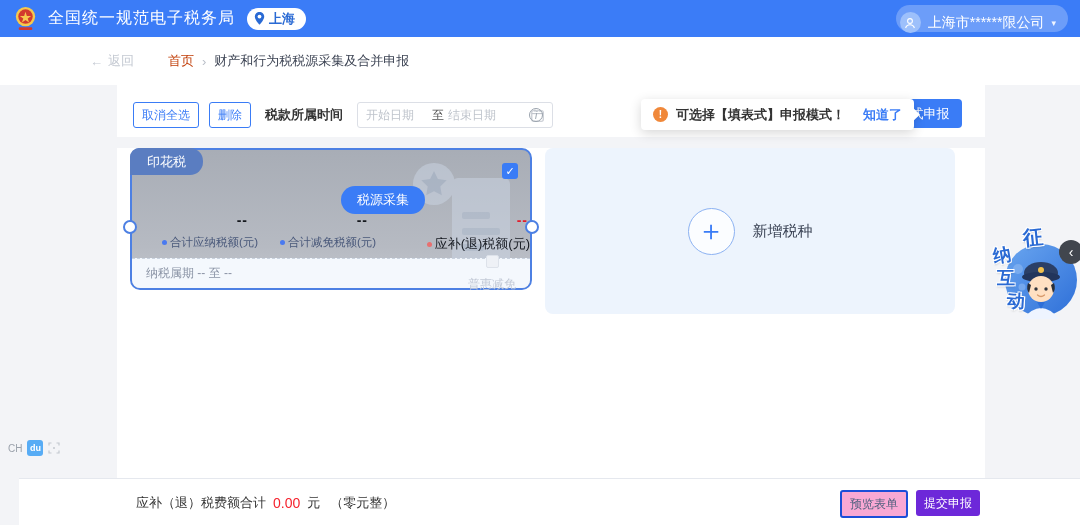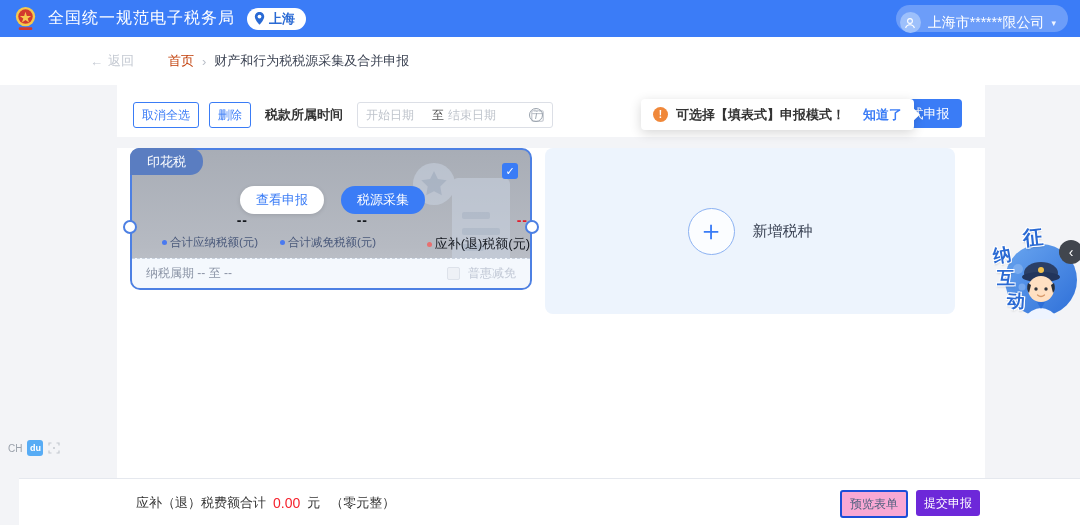--- a/index.html
+++ b/index.html
@@ -55,21 +55,21 @@
   .p-collect { left:209px; background:#3a7cf6; color:#fff; }
   .stat { position:absolute; top:62px; }
   .s1 { left:30px; width:90px; } .s2 { left:148px; width:92px; } .s3 { left:286px; width:112px; }
   .s-val { text-align:right; font-size:14px; font-weight:bold; color:#15181d; letter-spacing:1px; padding-right:4px; }
   .s3 .s-val { color:#e21d2c; padding-right:2px; }
   .s-lab { margin-top:7px; font-size:11.5px; color:#49587a; text-align:right; white-space:nowrap; }
   .s3 .s-lab { font-size:13px; color:#14181f; }
   .dot { display:inline-block; width:5px; height:5px; border-radius:50%; background:#4a7af0; vertical-align:middle; margin-right:3px; }
   .s3 .dot { background:#e87070; }
   .strip { position:absolute; left:0; right:0; bottom:0; height:30px; background:#f4f8fd; border-top:1px dashed #c9d2df; border-radius:0 0 8px 8px; display:flex; align-items:center; padding:0 14px; font-size:12px; color:#8a93a5; }
-  .strip-right { margin-left:auto; display:flex; align-items:center; gap:8px; }
+  .strip-right { margin-left:auto; display:flex; align-items:center; gap:8px;flex-direction:column; }
   .dis-box { width:13px; height:13px; background:#eef1f6; border:1px solid #dde2ea; border-radius:2px; }
   .dis-lab { color:#c2c9d6; font-size:12px; }
   .notch { position:absolute; width:14px; height:14px; border-radius:50%; background:#fff; border:2px solid #4d80e3; top:-39px; }
   .notch-l { left:-9px; } .notch-r { right:-9px; }
 
   
   .addp { position:absolute; left:428px; top:63px; width:410px; height:166px; background:#edf4fd; border-radius:8px; display:flex; align-items:center; justify-content:center; gap:18px; cursor:pointer; }
   .plus-circle { width:47px; height:47px; border:1px solid #8cb2f2; border-radius:50%; background:#fbfdff; display:flex; align-items:center; justify-content:center; color:#3a7cf6; font-size:28px; font-weight:300; line-height:1; }
   .addp-lab { font-size:15px; color:#3a4254; }
 
@@ -170,21 +170,20 @@
         <path d="M40 17l3.9 8 8.8 1.3-6.4 6.2 1.5 8.8-7.8-4.1-7.8 4.1 1.5-8.8-6.4-6.2 8.8-1.3z" fill="#a8b7cd"></path>
         <rect x="58" y="24" width="58" height="92" rx="6" fill="#ccd6e5"></rect>
         <rect x="68" y="58" width="28" height="7" rx="2" fill="#b2c0d4"></rect>
         <rect x="68" y="74" width="38" height="7" rx="2" fill="#b2c0d4"></rect>
         <rect x="68" y="90" width="22" height="7" rx="2" fill="#b2c0d4"></rect>
       </svg>
       <span class="badge">印花税</span>
       <span class="ckbox">
           <span>✓</span>
         </span>
-      <button class="pill p-view">查看申报</button>
       <button class="pill p-collect">税源采集</button>
 
       <div class="stat s1">
         <div class="s-val">--</div>
         <div class="s-lab"><span class="dot"></span><span>合计应纳税额(元)</span></div>
       </div>
       <div class="stat s2">
         <div class="s-val">--</div>
         <div class="s-lab"><span class="dot"></span><span>合计减免税额(元)</span></div>
       </div>

